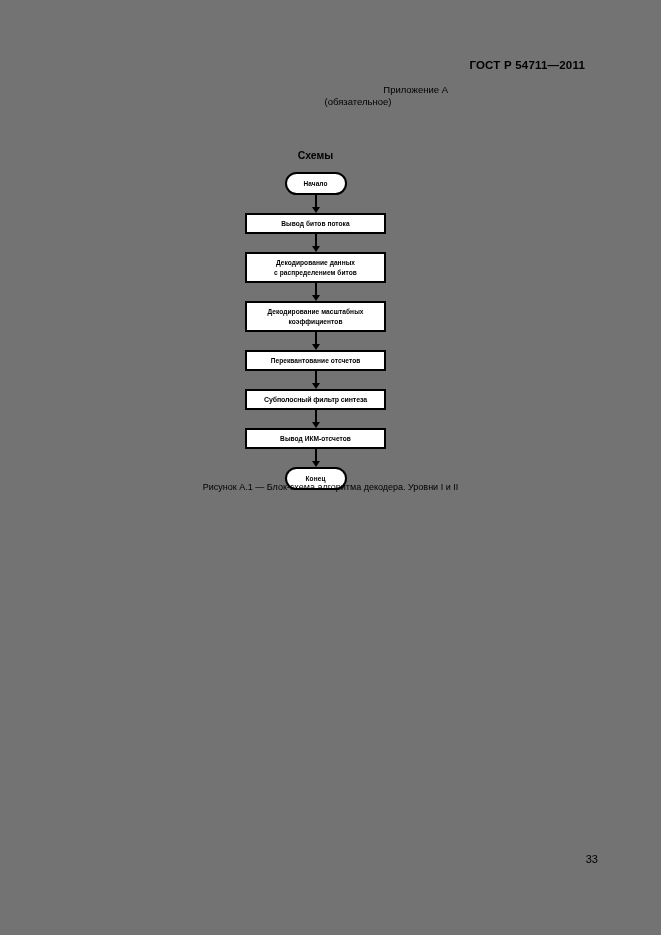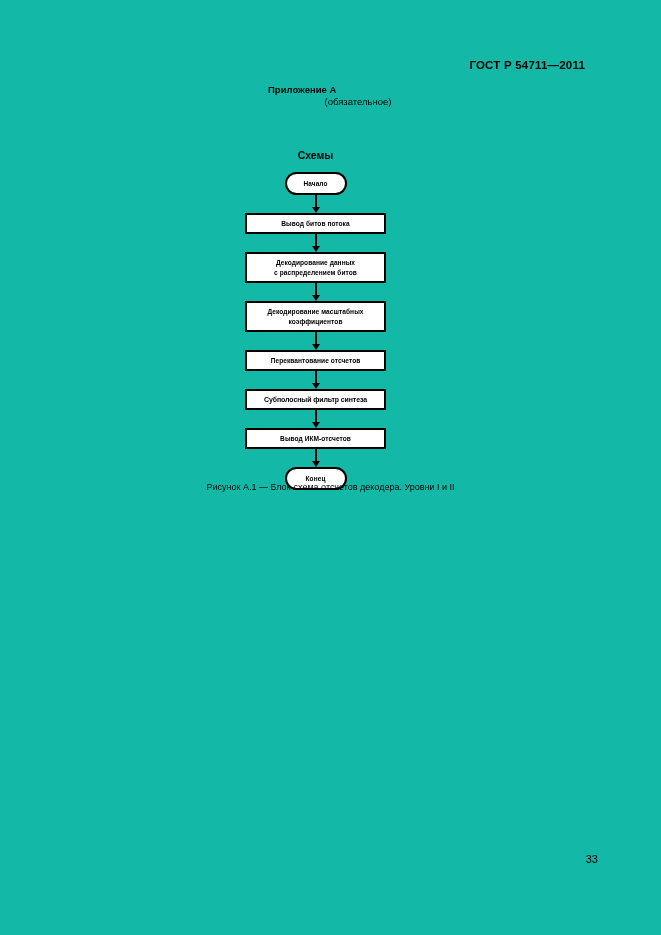--- a/index.html
+++ b/index.html
@@ -9,21 +9,21 @@
     background: #ffffff;
   }
   body {
     font-family: "Liberation Sans", sans-serif;
     color: #000000;
   }
   #page {
     position: relative;
     width: 661px;
     height: 935px;
-    background: #14b8a6;
+    background: #737373;
     overflow: hidden;
   }
 
   
   .std-header {
     position: absolute;
     top: 59px;
     right: 76px;
     font-size: 11.5px;
     font-weight: bold;
@@ -34,23 +34,22 @@
   
   .annex-block {
     position: absolute;
     top: 84px;
     left: 268px;
     width: 180px;
     font-size: 9.5px;
     line-height: 12px;
   }
   .annex-title {
-    text-align: left;
-    white-space: nowrap;
-    font-weight: bold;
+    text-align: right;
+    white-space: nowrap;
   }
   .annex-sub {
     text-align: center;
     white-space: nowrap;
   }
 
   
   .section-heading {
     position: absolute;
     top: 149px;
@@ -229,17 +228,17 @@
       <div class="stem"></div>
       <div class="head"></div>
     </div>
 
     <div class="fc-row">
       <div class="terminator">Конец</div>
     </div>
 
   </div>
 
-  <div class="figure-caption">Рисунок А.1 — Блок-схема отсчетов декодера. Уровни I и II</div>
+  <div class="figure-caption">Рисунок А.1 — Блок-схема алгоритма декодера. Уровни I и II</div>
 
   <div class="page-number">33</div>
 
 </div>
 
 </body></html>

